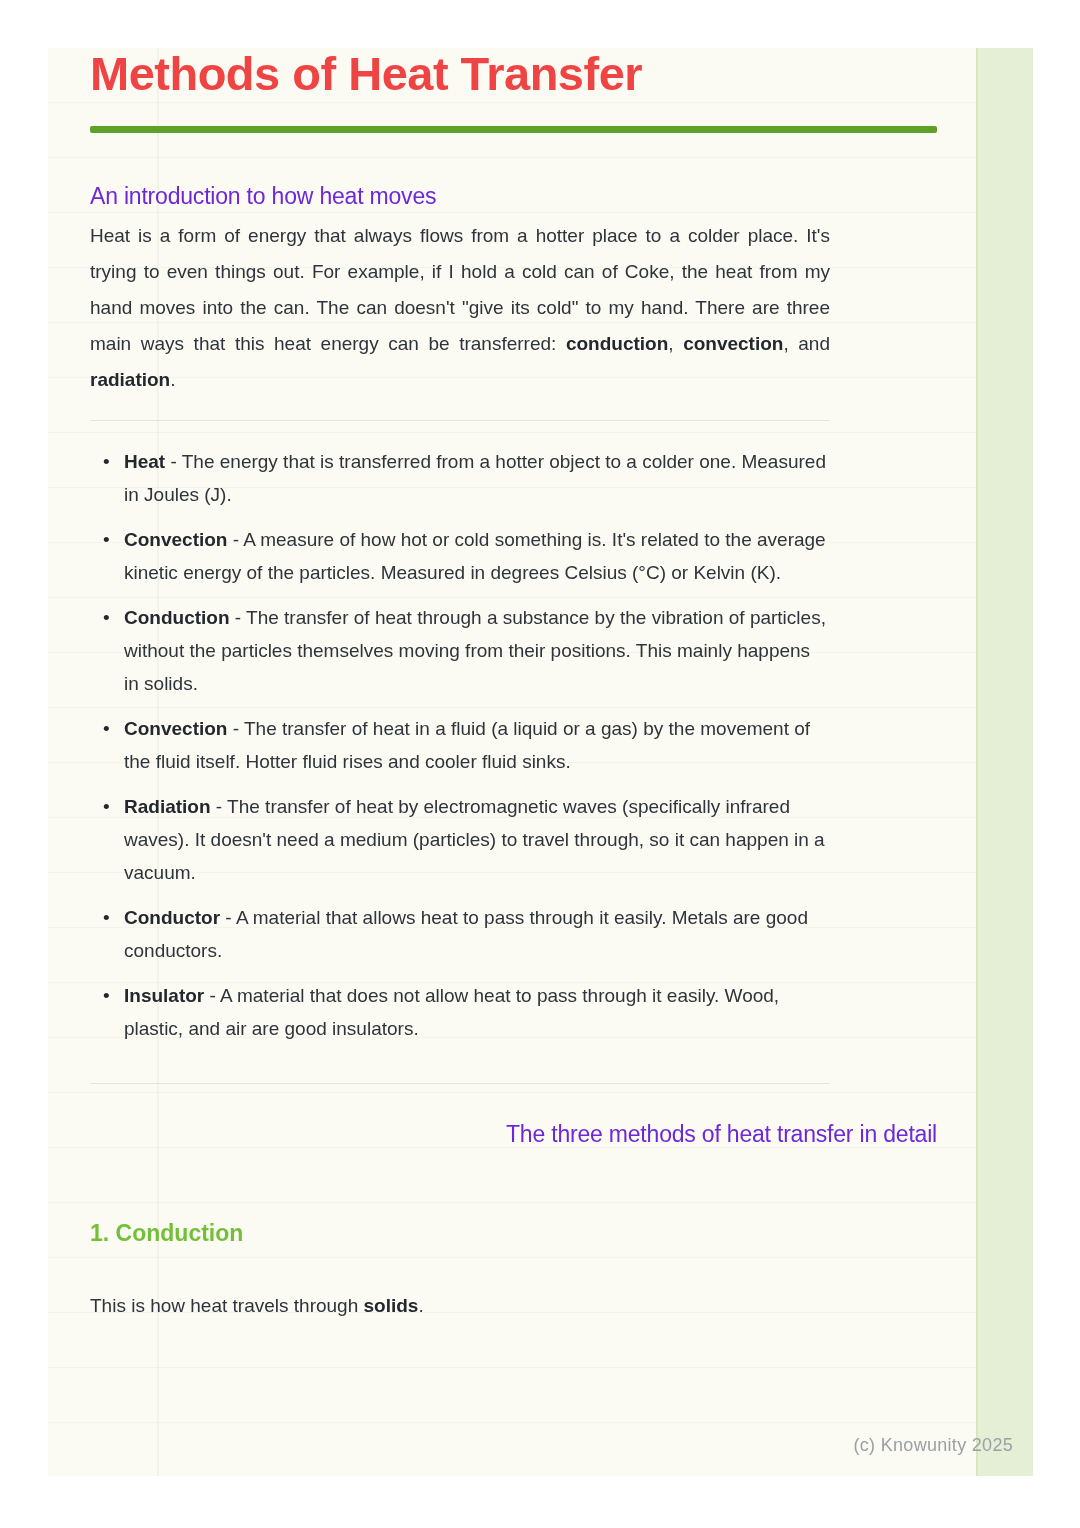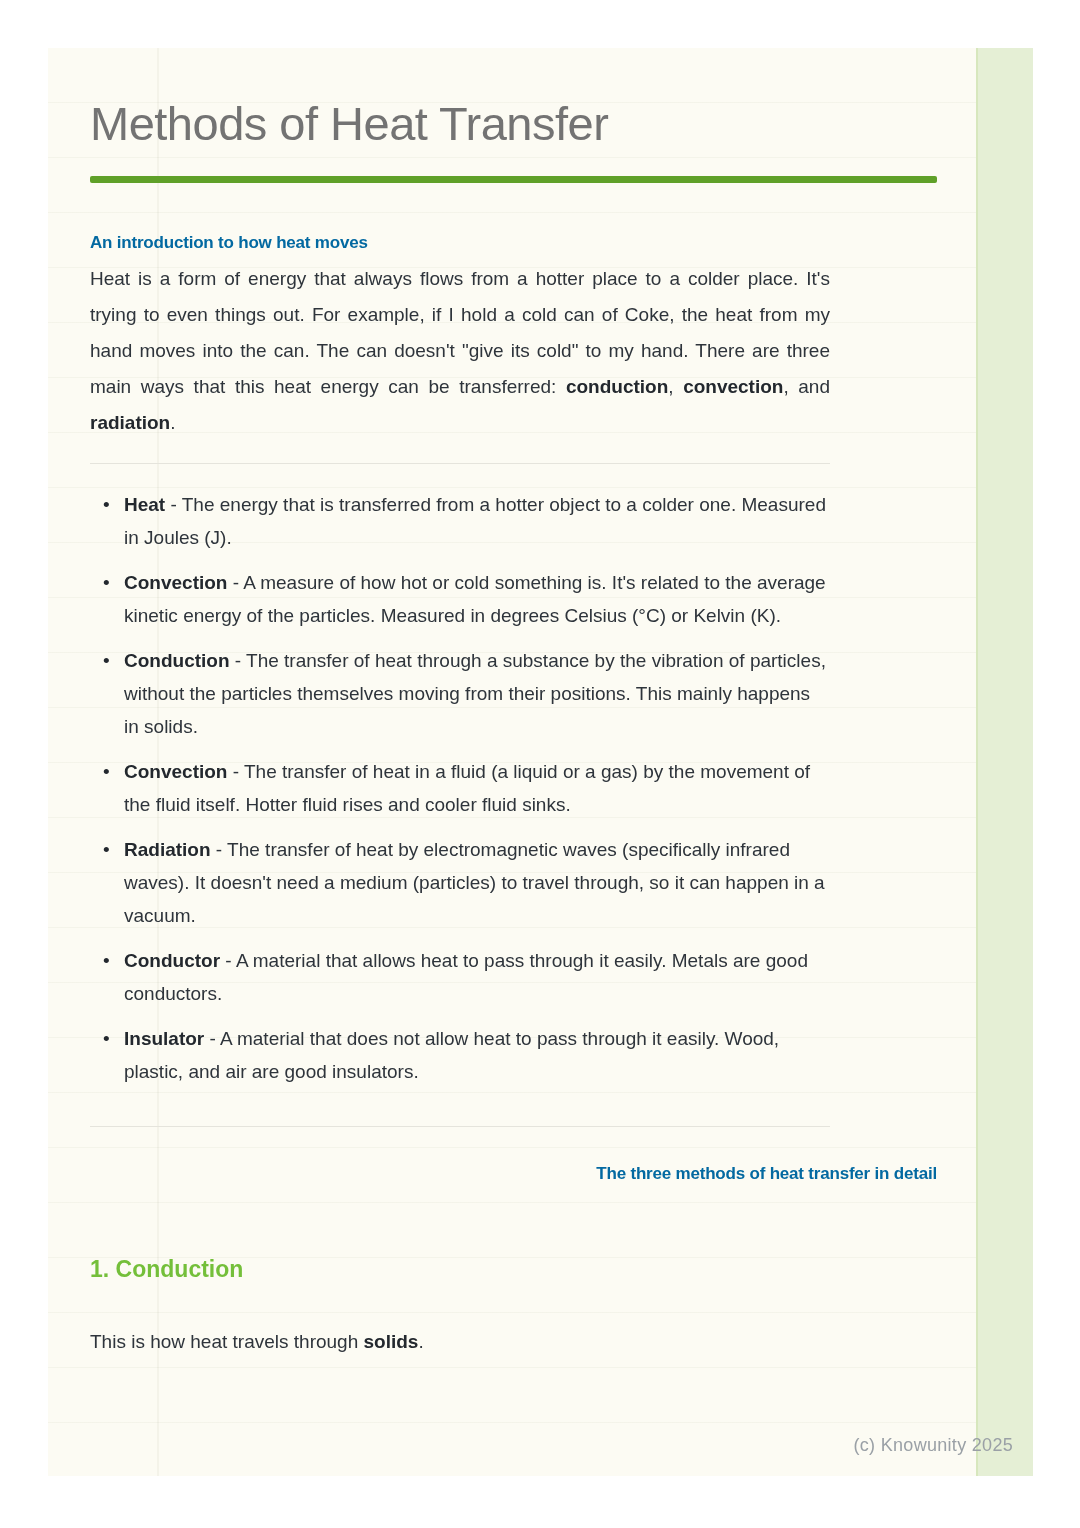--- a/index.html
+++ b/index.html
@@ -21,29 +21,29 @@
     position:absolute; left:109px; top:0; bottom:0; width:2px;
     background:rgba(90,100,60,0.05);
   }
   .accent-strip {
     position:absolute; right:0; top:0; width:57px; height:100%;
     background:#e5efd5; border-left:2px solid #d7e7bd;
   }
   .content { position:absolute; left:42px; top:0; width:847px; }
 
   h1.doc-title {
-    margin-top:50px; font-size:47px; line-height:1.1; font-weight:normal;
-    letter-spacing:-0.5px; color:#737373;
+    font-size:47px; line-height:1.1; font-weight:bold;
+    letter-spacing:-0.5px; color:#ef4444;
   }
   .title-rule {
     margin-top:26px; width:847px; height:7px; background:#5fa028;
     border-radius:2px;
   }
   h2.section-heading {
-    font-size:17px; font-weight:bold; color:#0369a1; letter-spacing:-0.2px;
+    font-size:23px; font-weight:normal; color:#6d28d9; letter-spacing:-0.2px;
   }
   h2.intro-heading { margin-top:50px; }
   h2.defs-heading  { margin-top:37px; }
   h2.detail-heading{ margin-top:37px;text-align:right; }
   h3.sub-heading {
     margin-top:72px; font-size:23px; font-weight:bold; color:#74bf3a;
   }
   p.body-text {
     width:740px; font-size:19px; line-height:36px; color:#2e343b;
   }

